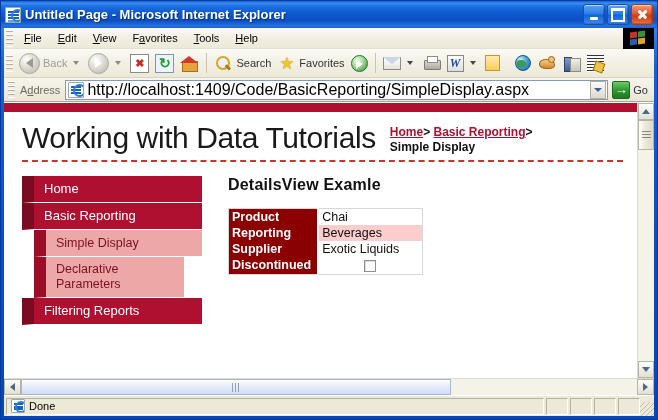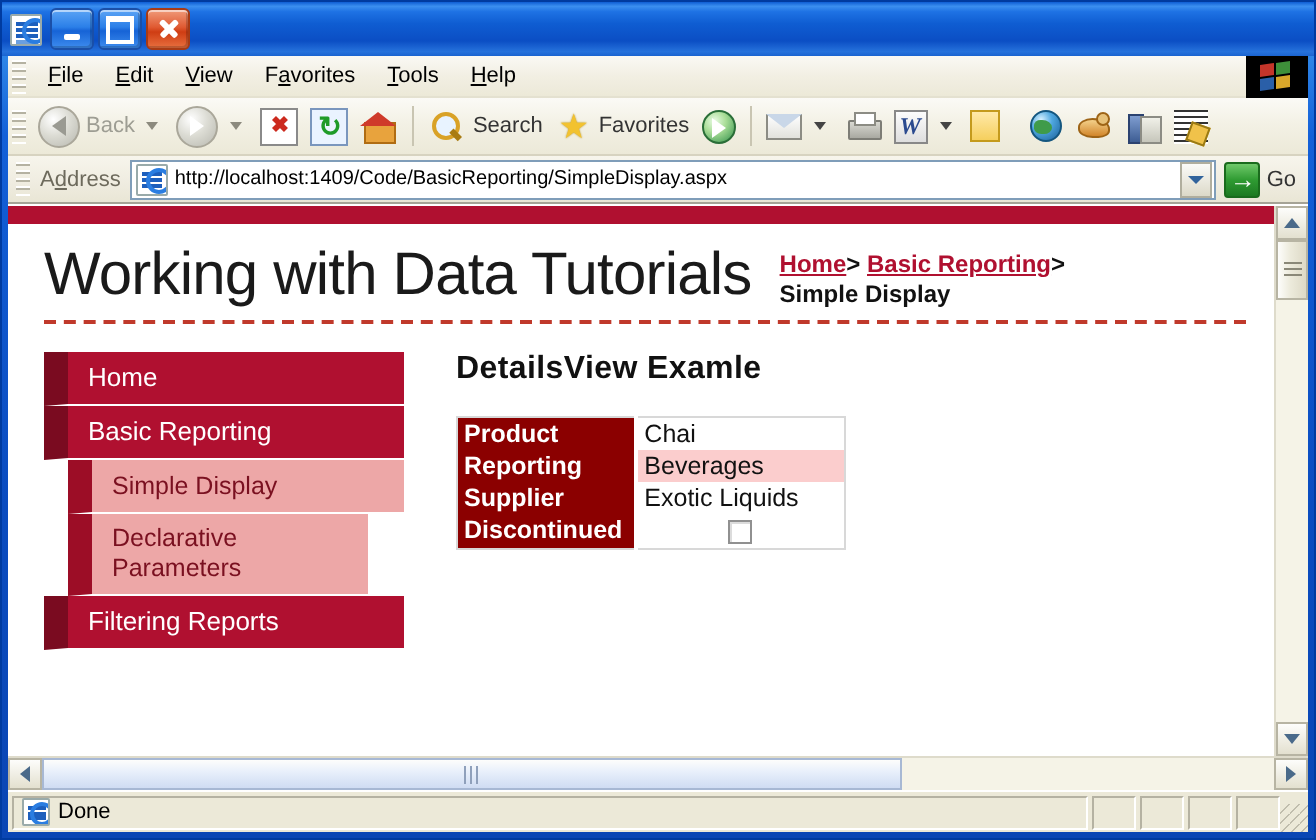--- a/index.html
+++ b/index.html
@@ -302,21 +302,21 @@
   }
   .addr-favicon:before {
     content: ""; position: absolute; left: 2px; top: 3px; width: 10px; height: 2px; background: #1d5fbd;
     box-shadow: 0 3px 0 #1d5fbd, 0 6px 0 #1d5fbd;
   }
   .addr-favicon:after {
     content: ""; position: absolute; left: 4px; top: 1px; width: 9px; height: 9px; border-radius: 50%;
     border: 2px solid #2a7de1;
   }
   .addr-url {
-    flex: 1 1 auto; font-size: 10px; color: #000; white-space: nowrap; overflow: hidden;
+    flex: 1 1 auto; font-size: 16px; color: #000; white-space: nowrap; overflow: hidden;
     font-family: "Liberation Sans", sans-serif;
   }
   .addr-drop {
     width: 16px; height: 18px; flex: 0 0 16px; margin-right: 1px;
     background: linear-gradient(to bottom,#fbfbf8,#dcd9c8);
     border: 1px solid #b0ae9e; display: flex; align-items: center; justify-content: center;
   }
   .addr-drop:before {
     content: ""; width: 0; height: 0; border-left: 4px solid transparent;
     border-right: 4px solid transparent; border-top: 4px solid #31639c;
@@ -509,20 +509,21 @@
     opacity: .8;
   }
 </style>
 </head>
 <body>
 
 <div class="window">
 
   <div class="titlebar">
     <span class="title-icon"></span>
+    <span class="title-text">Untitled Page - Microsoft Internet Explorer</span>
     <span class="winbtns">
       <span class="wbtn min"></span>
       <span class="wbtn max"></span>
       <span class="wbtn close">
           <i class="x1"></i>
           <i class="x2"></i>
         </span>
     </span>
   </div>
 

